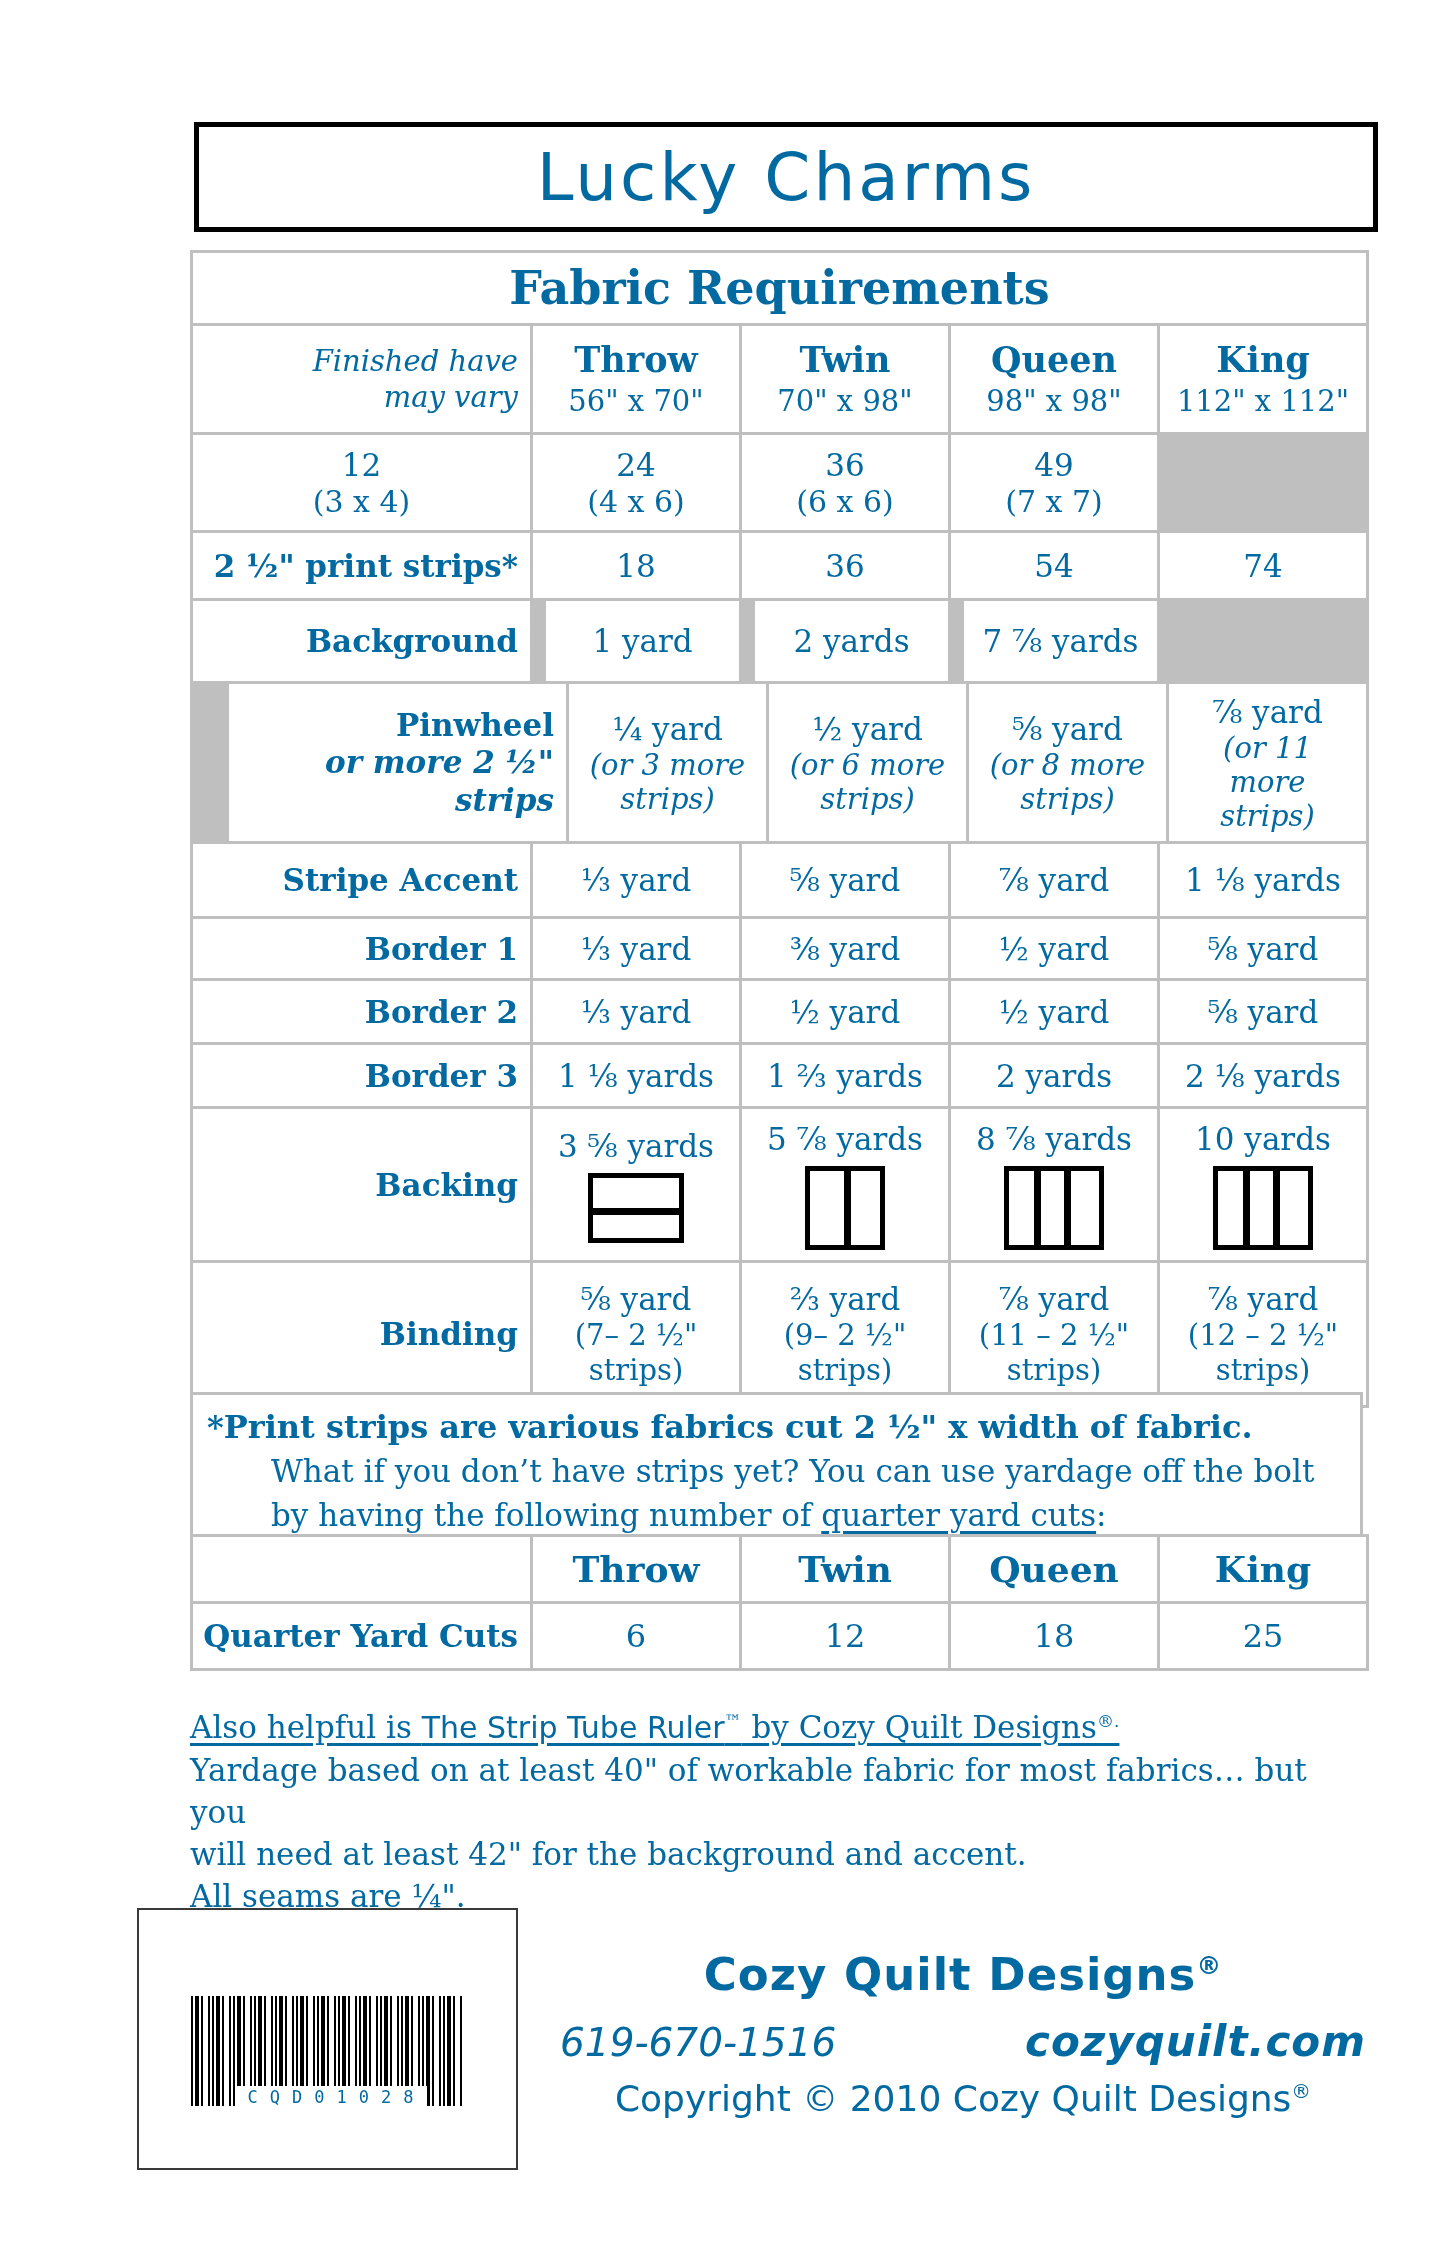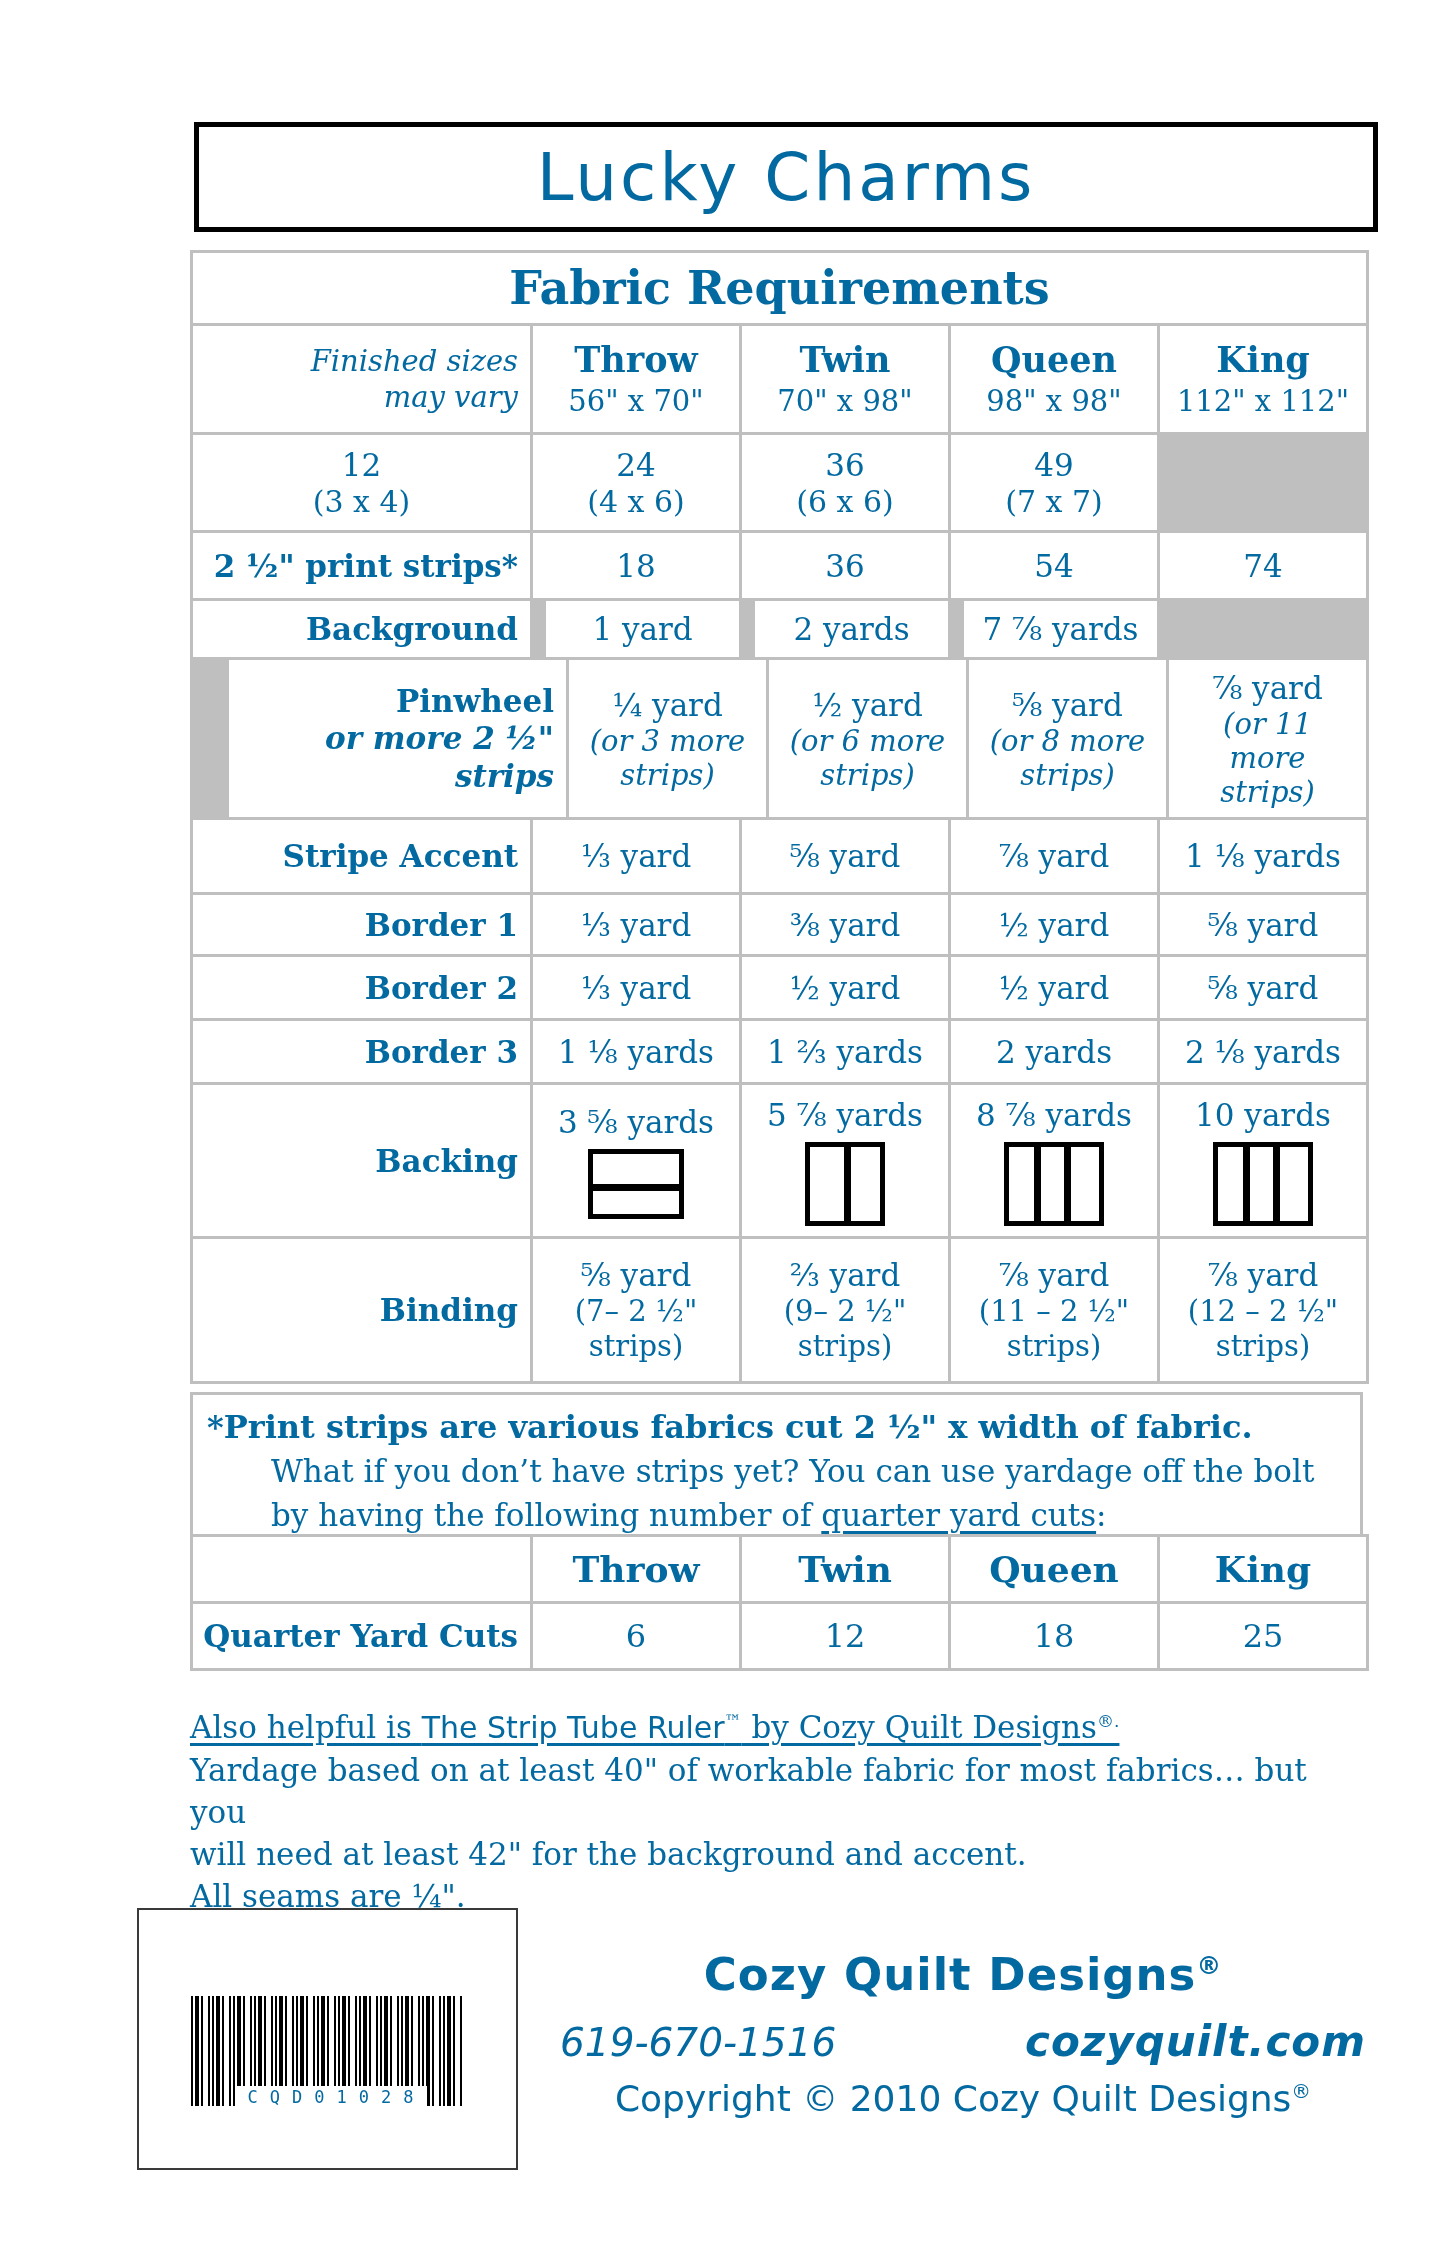--- a/index.html
+++ b/index.html
@@ -17,21 +17,21 @@
       border:3px solid #bfbfbf;display:flex;flex-direction:column;gap:3px;}
   .frow{display:grid;grid-template-columns:337px 1fr 1fr 1fr 1fr;gap:3px;}
   .cell{background:#fff;display:flex;flex-direction:column;align-items:center;justify-content:center;text-align:center;}
   .lcell{background:#fff;display:flex;flex-direction:column;align-items:flex-end;justify-content:center;
          text-align:right;padding-right:12px;font-weight:bold;font-size:31px;line-height:36px;}
   .r-head{height:70px;}
   .r-head .cell{grid-column:1/-1;font-weight:bold;font-size:46px;}
   .r-sizes{height:106px;}
   .r-blocks{height:95px;}
   .r-strips{height:65px;}
-  .r-bg{height:56px;gap:16px;}
+  .r-bg{height:80px;gap:16px;}
   .r-pin{height:157px;padding-left:36px;}
   .r-sa{height:72px;}
   .r-b1{height:59px;}
   .r-b2{height:61px;}
   .r-b3{height:61px;}
   .r-back{height:151px;}
   .r-bind{height:142px;}
   .corner{font-style:italic;font-weight:normal;font-size:29px;line-height:36px;}
   .colname{font-weight:bold;font-size:35px;line-height:40px;}
   .colsize{font-size:29px;line-height:34px;margin-top:4px;}
@@ -94,21 +94,21 @@
   </div>
 
   <div class="ft">
 
     <div class="frow r-head">
       <div class="cell">Fabric Requirements</div>
     </div>
 
     <div class="frow r-sizes">
       <div class="lcell corner">
-        <span>Finished sizes</span>
+        <span>Finished have</span>
         <span>may vary</span>
       </div>
       <div class="cell">
         <div class="colname">Throw</div>
         <div class="colsize">56" x 70"</div>
       </div>
       <div class="cell">
         <div class="colname">Twin</div>
         <div class="colsize">70" x 98"</div>
       </div>

